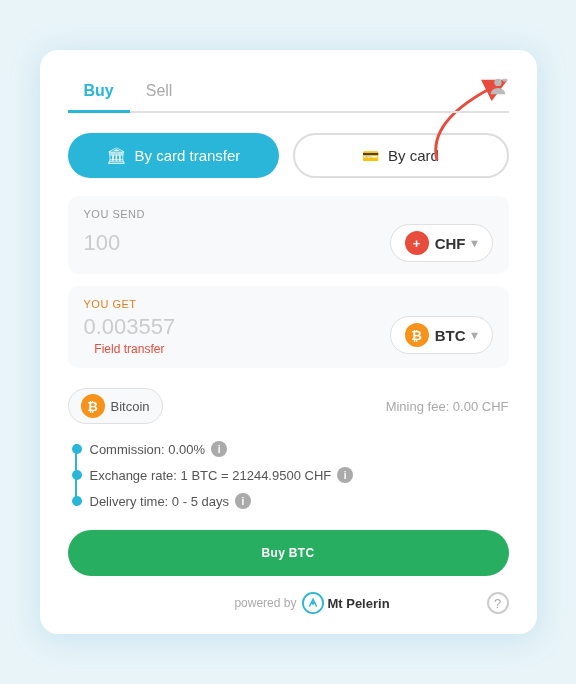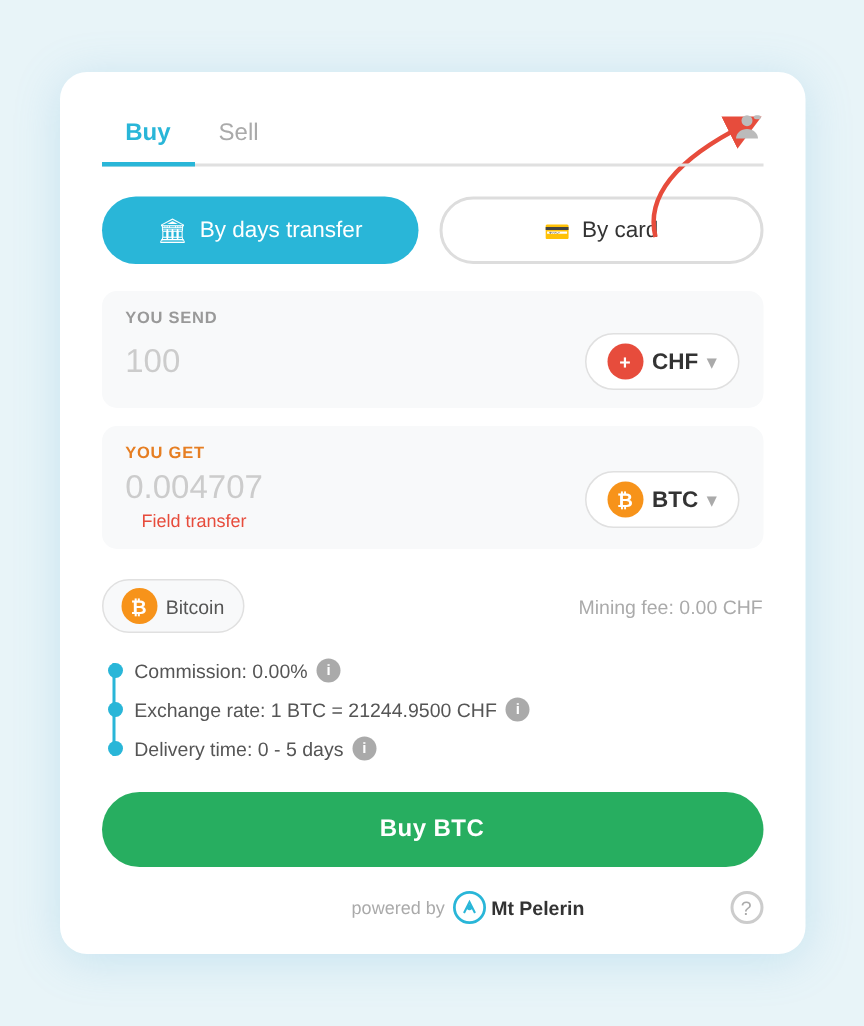--- a/index.html
+++ b/index.html
@@ -97,21 +97,21 @@
     }
     
     .input-section {
       background: #f8f9fa;
       border-radius: 10px;
       padding: 12px 16px;
       margin-bottom: 12px;
     }
     .input-label {
       font-size: 11px;
-      font-weight: 700;
+      font-weight: 400;
       color: #999;
       letter-spacing: 0.5px;
       margin-bottom: 4px;
     }
     .input-label.orange { color: #e67e22; }
     .input-row {
       display: flex;
       align-items: center;
       justify-content: space-between;
       text-align: center;
@@ -242,21 +242,21 @@
       margin-left: 2px;
     }
     
     .buy-btn {
       background: #27ae60;
       color: #fff;
       border: none;
       border-radius: 30px;
       width: 100%;
       padding: 16px;
-      font-size: 16px;
+      font-size: 12px;
       font-weight: 700;
       cursor: pointer;
       margin-bottom: 16px;
       letter-spacing: 0.3px;
     }
     
     .footer {
       display: flex;
       align-items: center;
       justify-content: center;
@@ -325,21 +325,21 @@
         <path d="M4 20c0-4 3.6-7 8-7s8 3 8 7" fill="#bbb"></path>
         <rect x="17" y="3" width="5" height="3" rx="1.5" fill="#bbb"></rect>
       </svg>
     </div>
   </div>
 
   
   <div class="payment-buttons">
     <button class="btn-bank">
       <span class="bank-icon">🏛</span>
-      <span>By days transfer</span>
+      <span>By card transfer</span>
     </button>
     <button class="btn-card">
       <span class="card-icon">💳</span>
       <span>By card</span>
     </button>
   </div>
 
   
   <div class="input-section">
     <div class="input-label">YOU SEND</div>
@@ -351,21 +351,21 @@
         <span class="chevron">▾</span>
       </div>
     </div>
   </div>
 
   
   <div class="input-section">
     <div class="input-label orange">YOU GET</div>
     <div class="input-row">
       <div>
-        <div class="input-value">0.004707</div>
+        <div class="input-value">0.003557</div>
         <div class="field-required">Field transfer</div>
       </div>
       <div class="currency-selector">
         <span class="btc-icon">₿</span>
         <span>BTC</span>
         <span class="chevron">▾</span>
       </div>
     </div>
   </div>
 

